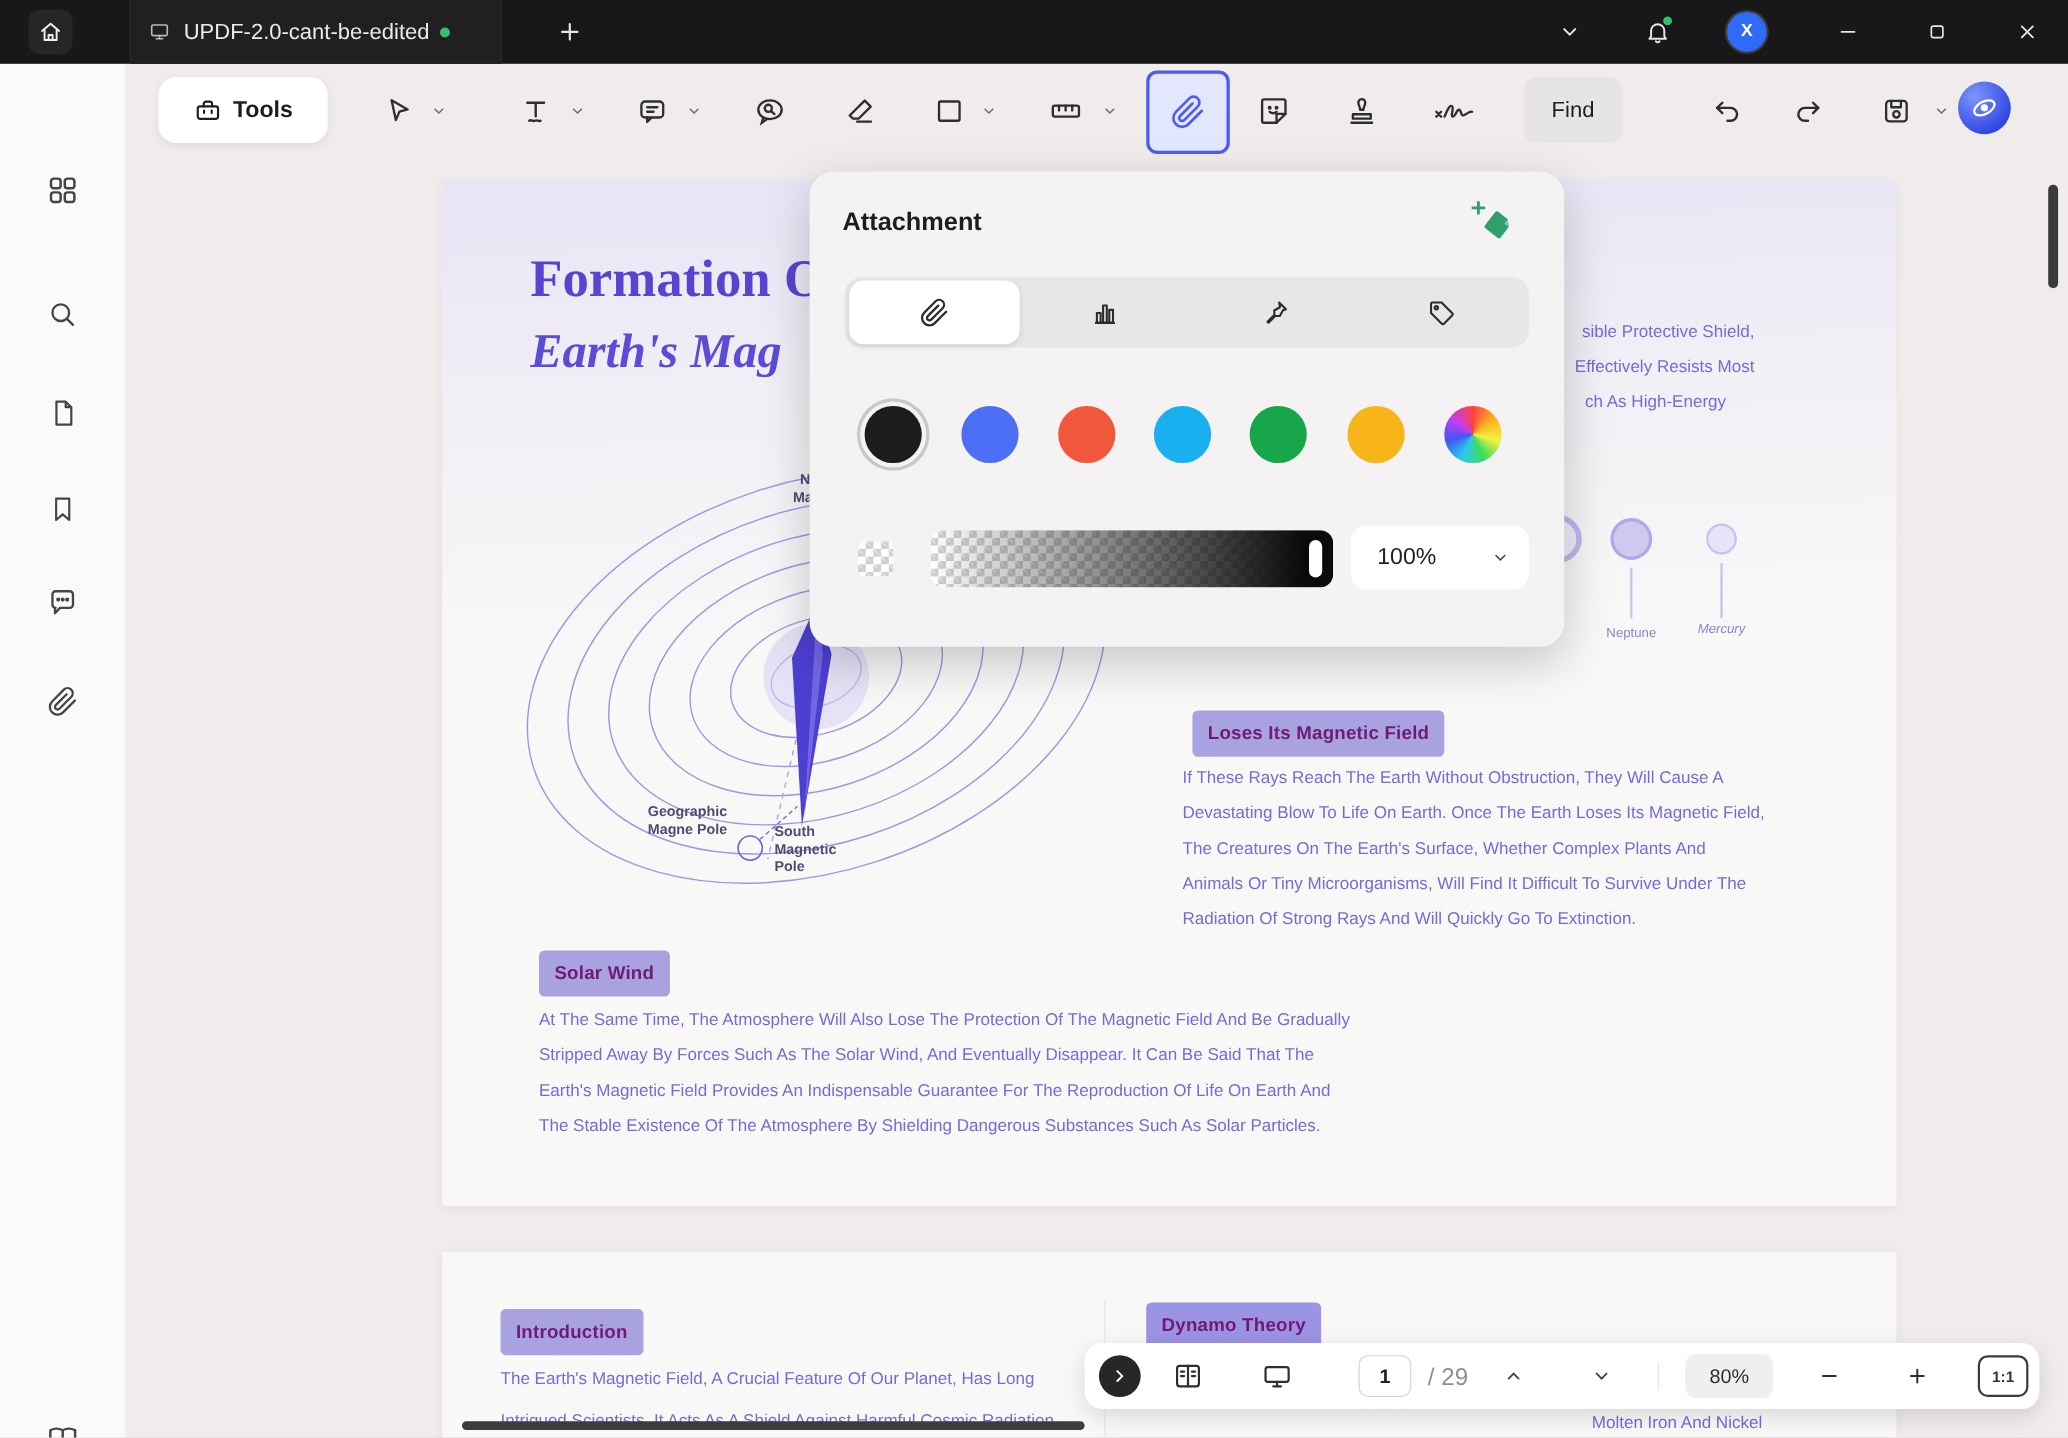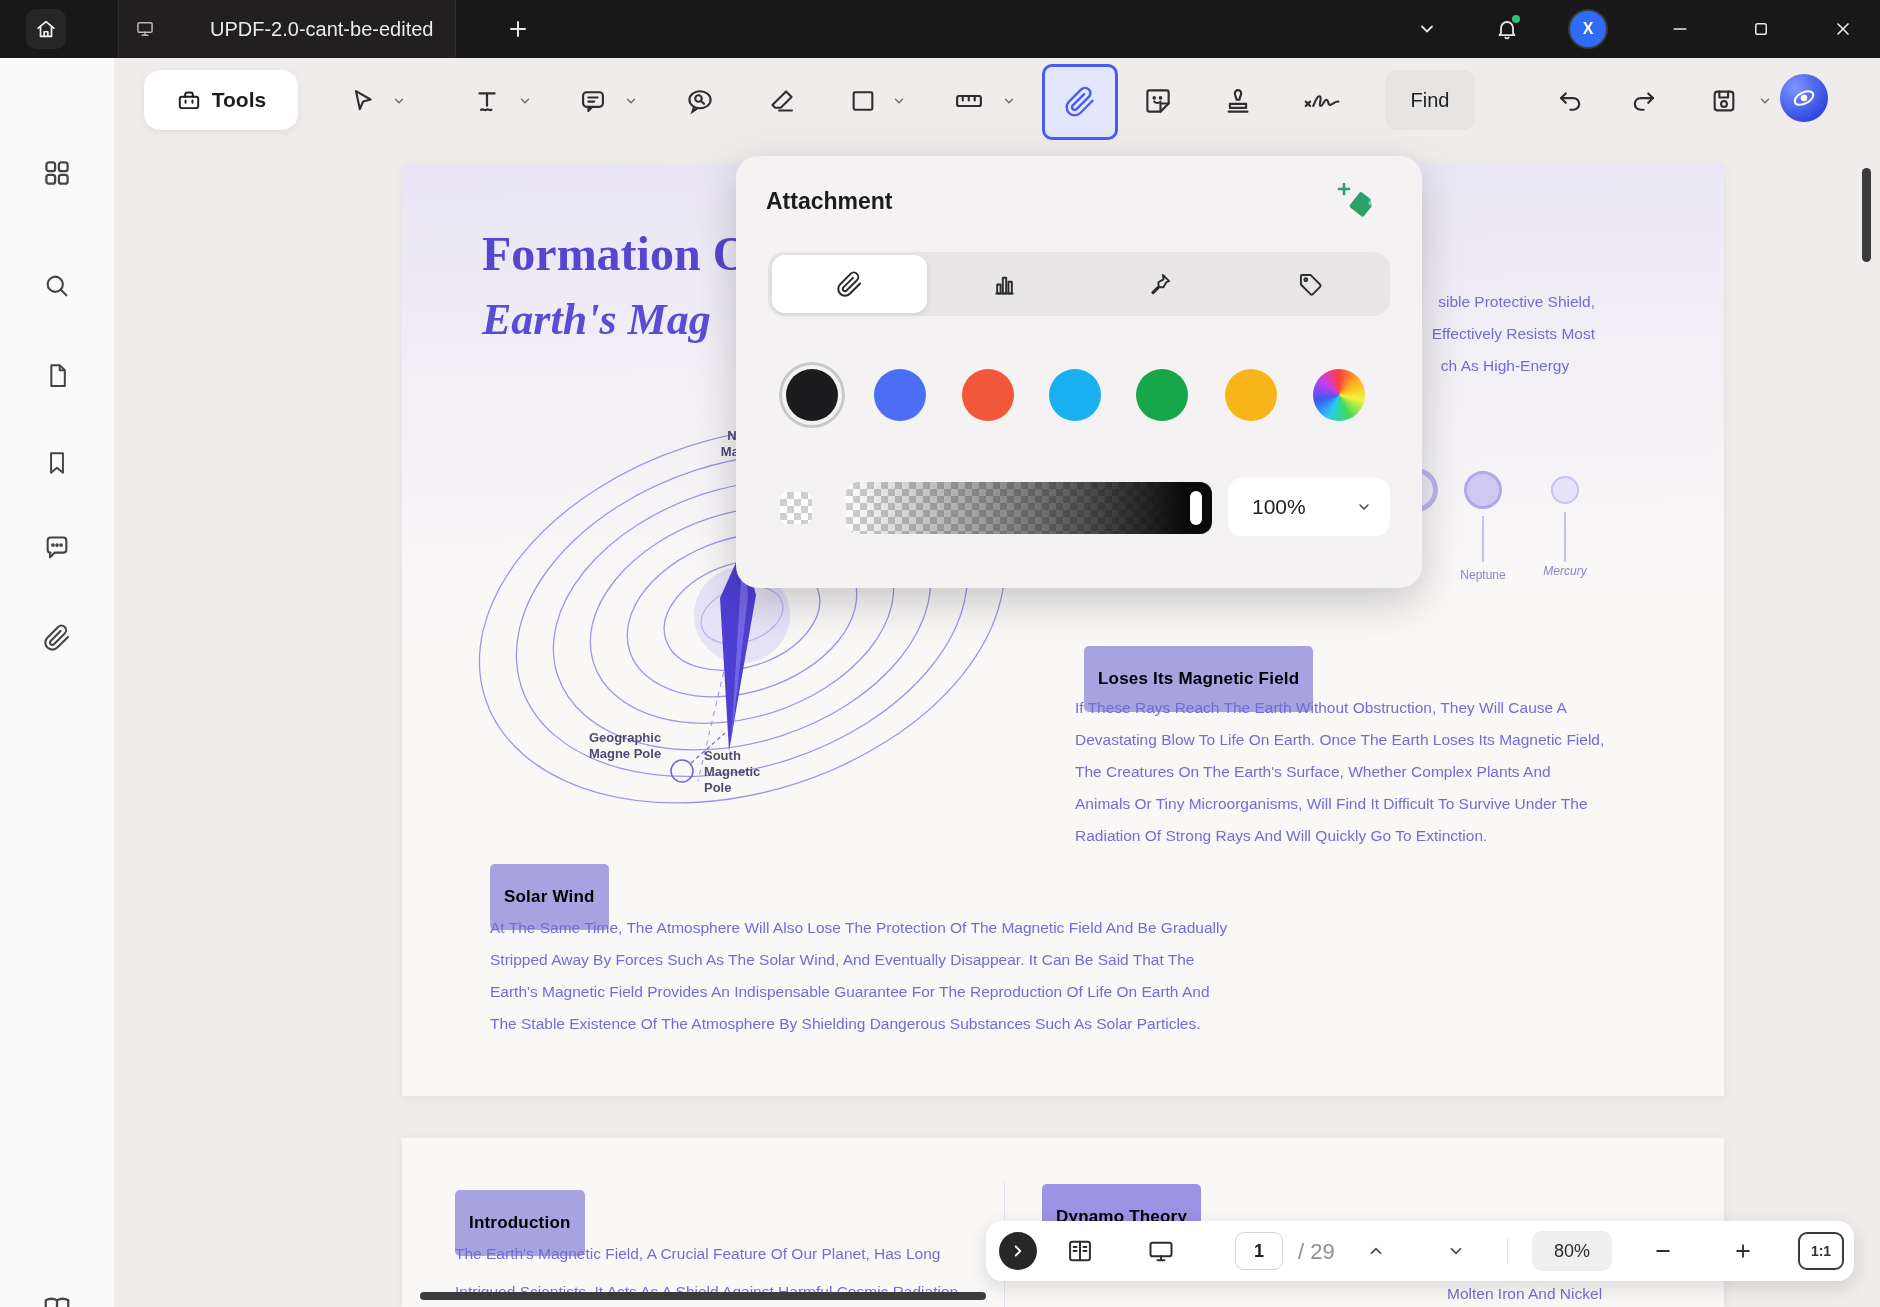--- a/index.html
+++ b/index.html
@@ -6,21 +6,21 @@
   .app{position:relative;width:1880px;height:1307px;overflow:hidden;background:#efeceb;
        font-family:"Liberation Sans",sans-serif;-webkit-font-smoothing:antialiased;}
   .abs{position:absolute;}
   svg{display:block;}
 
   
   .titlebar{position:absolute;left:0;top:0;width:1880px;height:58px;background:#181818;z-index:80;}
   .home-btn{position:absolute;left:26px;top:9px;width:40px;height:40px;border-radius:10px;background:#262626;
             display:flex;align-items:center;justify-content:center;color:#f0f0f0;cursor:pointer;}
   .tab{position:absolute;left:118px;top:0;height:58px;width:336px;background:#211f20;display:flex;align-items:center;
-       border-left:1px solid #2c2a2b;border-right:1px solid #2c2a2b;cursor:pointer;gap:43px;}
+       border-left:1px solid #2c2a2b;border-right:1px solid #2c2a2b;cursor:pointer;}
   .tab .tab-title{color:#ebebeb;font-size:20px;margin-left:12px;white-space:nowrap;}
   .dot-green{width:9px;height:9px;border-radius:50%;background:#35c06d;margin-left:10px;}
   .tb-icon{position:absolute;top:11px;width:36px;height:36px;display:flex;align-items:center;justify-content:center;
            color:#e6e6e6;cursor:pointer;}
   .avatar{position:absolute;left:1570px;top:11px;width:36px;height:36px;border-radius:50%;background:#2f6bf6;
           color:#fff;font-size:16px;font-weight:700;display:flex;align-items:center;justify-content:center;
           box-shadow:0 0 0 2px #3a3a3a;cursor:pointer;}
   .bell-dot{position:absolute;right:5px;top:4px;width:8px;height:8px;border-radius:50%;background:#35c06d;}
 
   
@@ -45,21 +45,21 @@
           background:radial-gradient(circle at 32% 28%,#7d96ff,#2f46e0 75%);display:flex;align-items:center;justify-content:center;}
 
   
   .page{position:absolute;left:402px;background:#faf8f7;box-shadow:0 2px 10px rgba(80,70,120,.07);z-index:10;}
   .page1{top:164px;width:1322px;height:932px;
          background:linear-gradient(178deg,#e8e4f6 0%,#f2eff5 22%,#faf8f7 48%);}
   .page2{top:1138px;width:1322px;height:169px;}
   .h1{font-family:"Liberation Serif","DejaVu Serif",serif;font-weight:700;font-size:48px;color:#5646cf;white-space:nowrap;}
   .h2{font-family:"Liberation Serif","DejaVu Serif",serif;font-style:italic;font-weight:700;font-size:44px;color:#5a4cd6;white-space:nowrap;}
   .ptext{font-size:15.5px;line-height:32px;color:#736cd6;}
-  .badge{display:inline-block;padding:23px 14px;background:#a8a2e1;color:#000000;font-weight:700;font-size:17px;
+  .badge{display:inline-block;padding:11px 14px;background:#a8a2e1;color:#701a75;font-weight:700;font-size:17px;
          border-radius:5px;letter-spacing:.2px;white-space:nowrap;}
   .badge.dyn{background:#9b93e3;}
   .diag-label{white-space:pre-line;font-size:13px;font-weight:700;color:#4f4b70;line-height:16px;}
   .planet{position:absolute;border-radius:50%;}
   .planet-tick{position:absolute;width:2px;background:#c7c1ef;}
   .planet-label{position:absolute;width:80px;text-align:center;font-size:12px;color:#8a84cc;}
   .col-divider{position:absolute;width:1px;background:#e4e1ee;}
 
   
   .popup{position:absolute;left:736px;top:156px;width:686px;height:432px;background:#f4f2f2;border-radius:22px;

